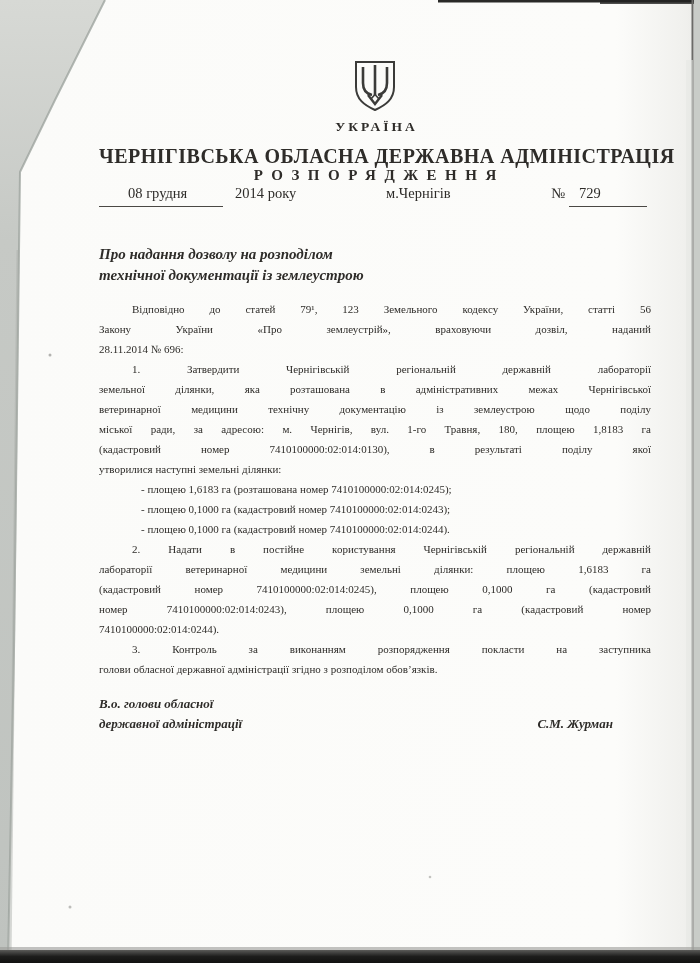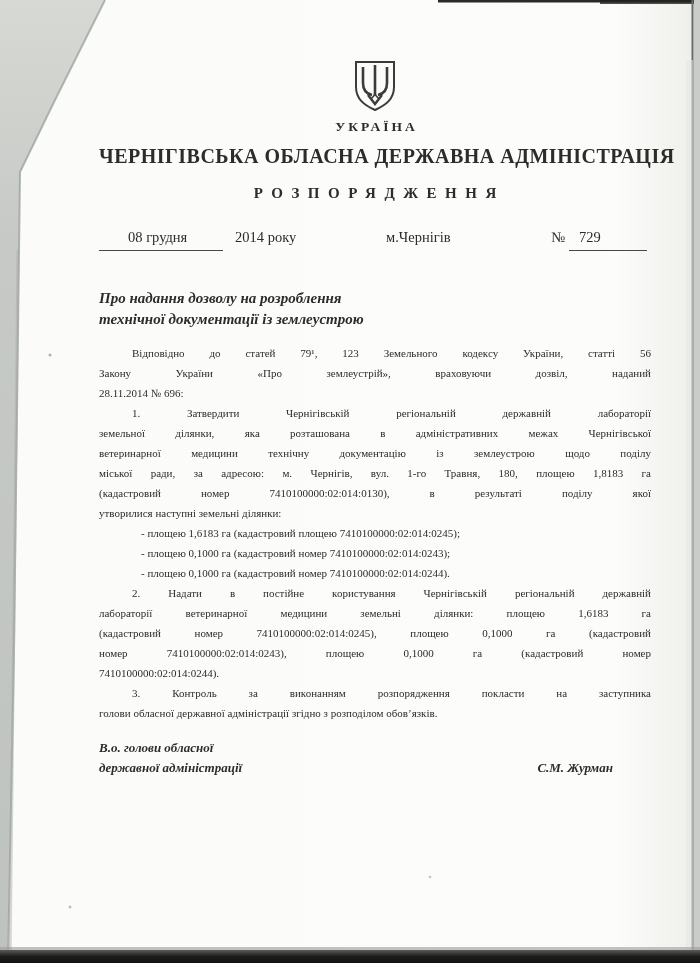--- a/index.html
+++ b/index.html
@@ -17,25 +17,25 @@
   .emblem-wrap { margin-top:60px; text-align:center; height:50px; }
   .country {
     margin-top:9px; text-align:center; font-weight:bold;
     font-size:13.5px; letter-spacing:3px; text-indent:3px; line-height:16px;
   }
   .org {
     margin-top:12px; text-align:center; font-weight:bold;
     font-size:20px; letter-spacing:0.5px; line-height:19px; white-space:nowrap;
   }
   .doctype {
-    margin-top:18px; text-align:center; font-weight:bold;
+    text-align:center; font-weight:bold;
     font-size:15px; letter-spacing:8.5px; text-indent:8.5px; line-height:19px;
   }
 
-  .daterow { margin-top:26px; position:relative; height:24px; font-size:14.5px; }
+  .daterow { position:relative; height:24px; font-size:14.5px; }
   .daterow span { position:absolute; top:0; white-space:nowrap; }
   .u-date { left:0; width:124px; border-bottom:1px solid #4a4844; padding:0 0 4px 29px; box-sizing:border-box; }
   .yr     { left:136px; }
   .city   { left:287px; }
   .nosign { left:452px; }
   .u-num  { left:470px; width:78px; border-bottom:1px solid #4a4844; padding:0 0 4px 10px; box-sizing:border-box; }
 
   .subject { margin-top:35px; font-weight:bold; font-style:italic; font-size:15px; line-height:20.5px; }
 
   .body { margin-top:14px; font-size:11px; line-height:20px; }
@@ -106,40 +106,40 @@
 
     <div class="daterow">
       <span class="u-date">08 грудня</span>
       <span class="yr">2014 року</span>
       <span class="city">м.Чернігів</span>
       <span class="nosign">№</span>
       <span class="u-num">729</span>
     </div>
 
     <div class="subject">
-      <div>Про надання дозволу на розроблення</div>
+      <div>Про надання дозволу на розподілом</div>
       <div>технічної документації із землеустрою</div>
     </div>
 
     <div class="body">
       <div>
         <div class="ln ind">Відповідно до статей 79¹, 123 Земельного кодексу України, статті 56</div>
         <div class="ln">Закону України «Про землеустрій», враховуючи дозвіл, наданий</div>
         <div class="ln-last">28.11.2014 № 696:</div>
       </div>
       <div>
         <div class="ln ind">1. Затвердити Чернігівській регіональній державній лабораторії</div>
         <div class="ln">земельної ділянки, яка розташована в адміністративних межах Чернігівської</div>
         <div class="ln">ветеринарної медицини технічну документацію із землеустрою щодо поділу</div>
         <div class="ln">міської ради, за адресою: м. Чернігів, вул. 1-го Травня, 180, площею 1,8183 га</div>
         <div class="ln">(кадастровий номер 7410100000:02:014:0130), в результаті поділу якої</div>
         <div class="ln-last">утворилися наступні земельні ділянки:</div>
       </div>
       <div>
-        <div class="ln-last ind-list">- площею 1,6183 га (кадастровий площею 7410100000:02:014:0245);</div>
+        <div class="ln-last ind-list">- площею 1,6183 га (розташована номер 7410100000:02:014:0245);</div>
         <div class="ln-last ind-list">- площею 0,1000 га (кадастровий номер 7410100000:02:014:0243);</div>
         <div class="ln-last ind-list">- площею 0,1000 га (кадастровий номер 7410100000:02:014:0244).</div>
       </div>
       <div>
         <div class="ln ind">2. Надати в постійне користування Чернігівській регіональній державній</div>
         <div class="ln">лабораторії ветеринарної медицини земельні ділянки: площею 1,6183 га</div>
         <div class="ln">(кадастровий номер 7410100000:02:014:0245), площею 0,1000 га (кадастровий</div>
         <div class="ln">номер 7410100000:02:014:0243), площею 0,1000 га (кадастровий номер</div>
         <div class="ln-last">7410100000:02:014:0244).</div>
       </div>

